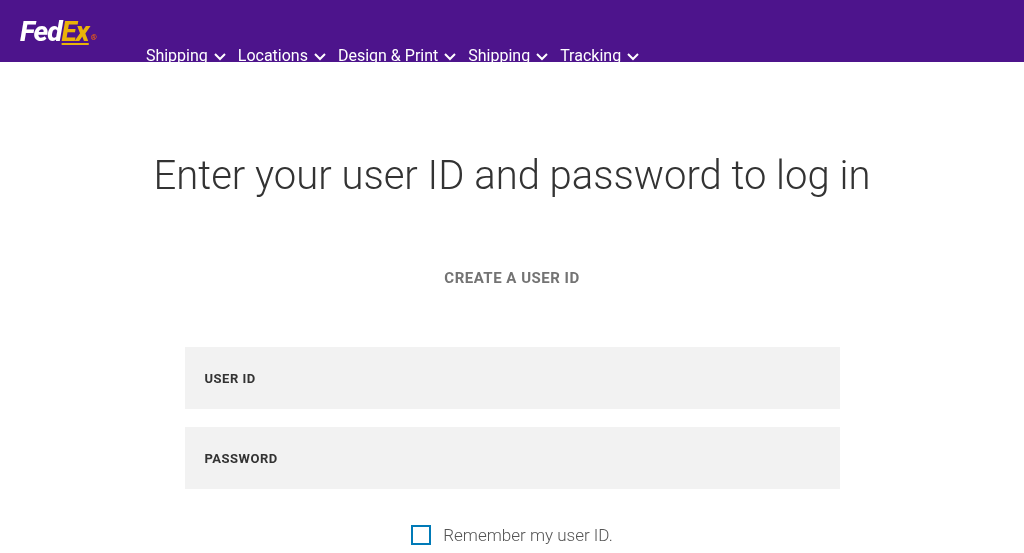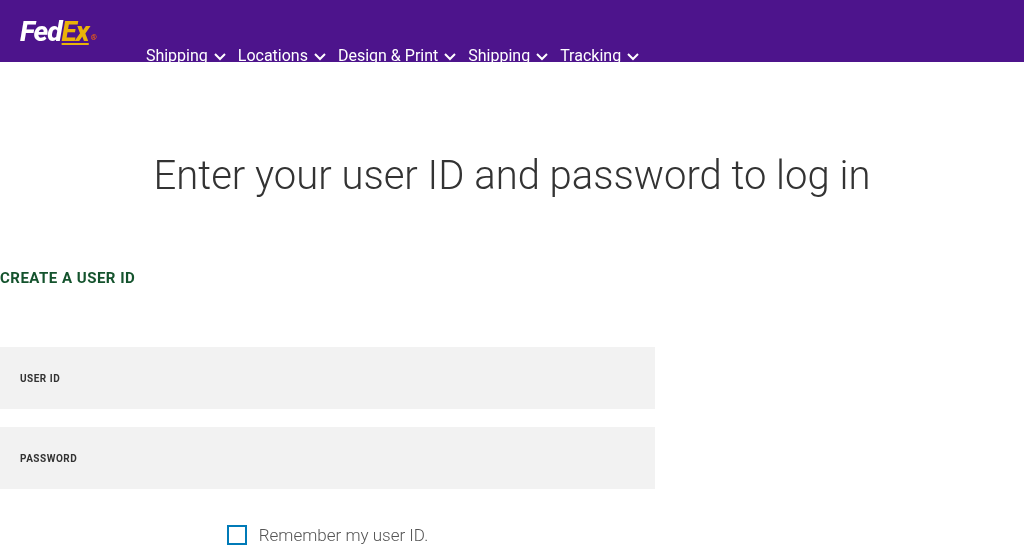--- a/index.html
+++ b/index.html
@@ -65,46 +65,47 @@
       width: 12px;
       height: 8px;
       stroke: #fff;
       stroke-width: 2;
       fill: none;
     }
     .main {
       padding-top: 90px;
       display: flex;
       flex-direction: column;
+      align-items: center;
     }
     .page-title {
       font-size: 40px;
       font-weight: 300;
       color: #333;
       text-align: center;
       margin-bottom: 70px;
     }
     .create-link {
-      color: #14532d;
+      color: #737373;
       font-size: 15px;
       font-weight: 700;
       letter-spacing: 0.5px;
       cursor: pointer;
       margin-bottom: 60px;
     }
     .form-container {
       width: 655px;
     }
     .input-field {
       width: 100%;
       height: 62px;
       background: #f2f2f2;
       border: none;
       padding: 0 20px;
-      font-size: 10px;
+      font-size: 13px;
       font-weight: 700;
       letter-spacing: 0.5px;
       color: #333;
       margin-bottom: 18px;
       font-family: inherit;
     }
     .input-field::placeholder {
       color: #333;
       font-weight: 700;
     }

